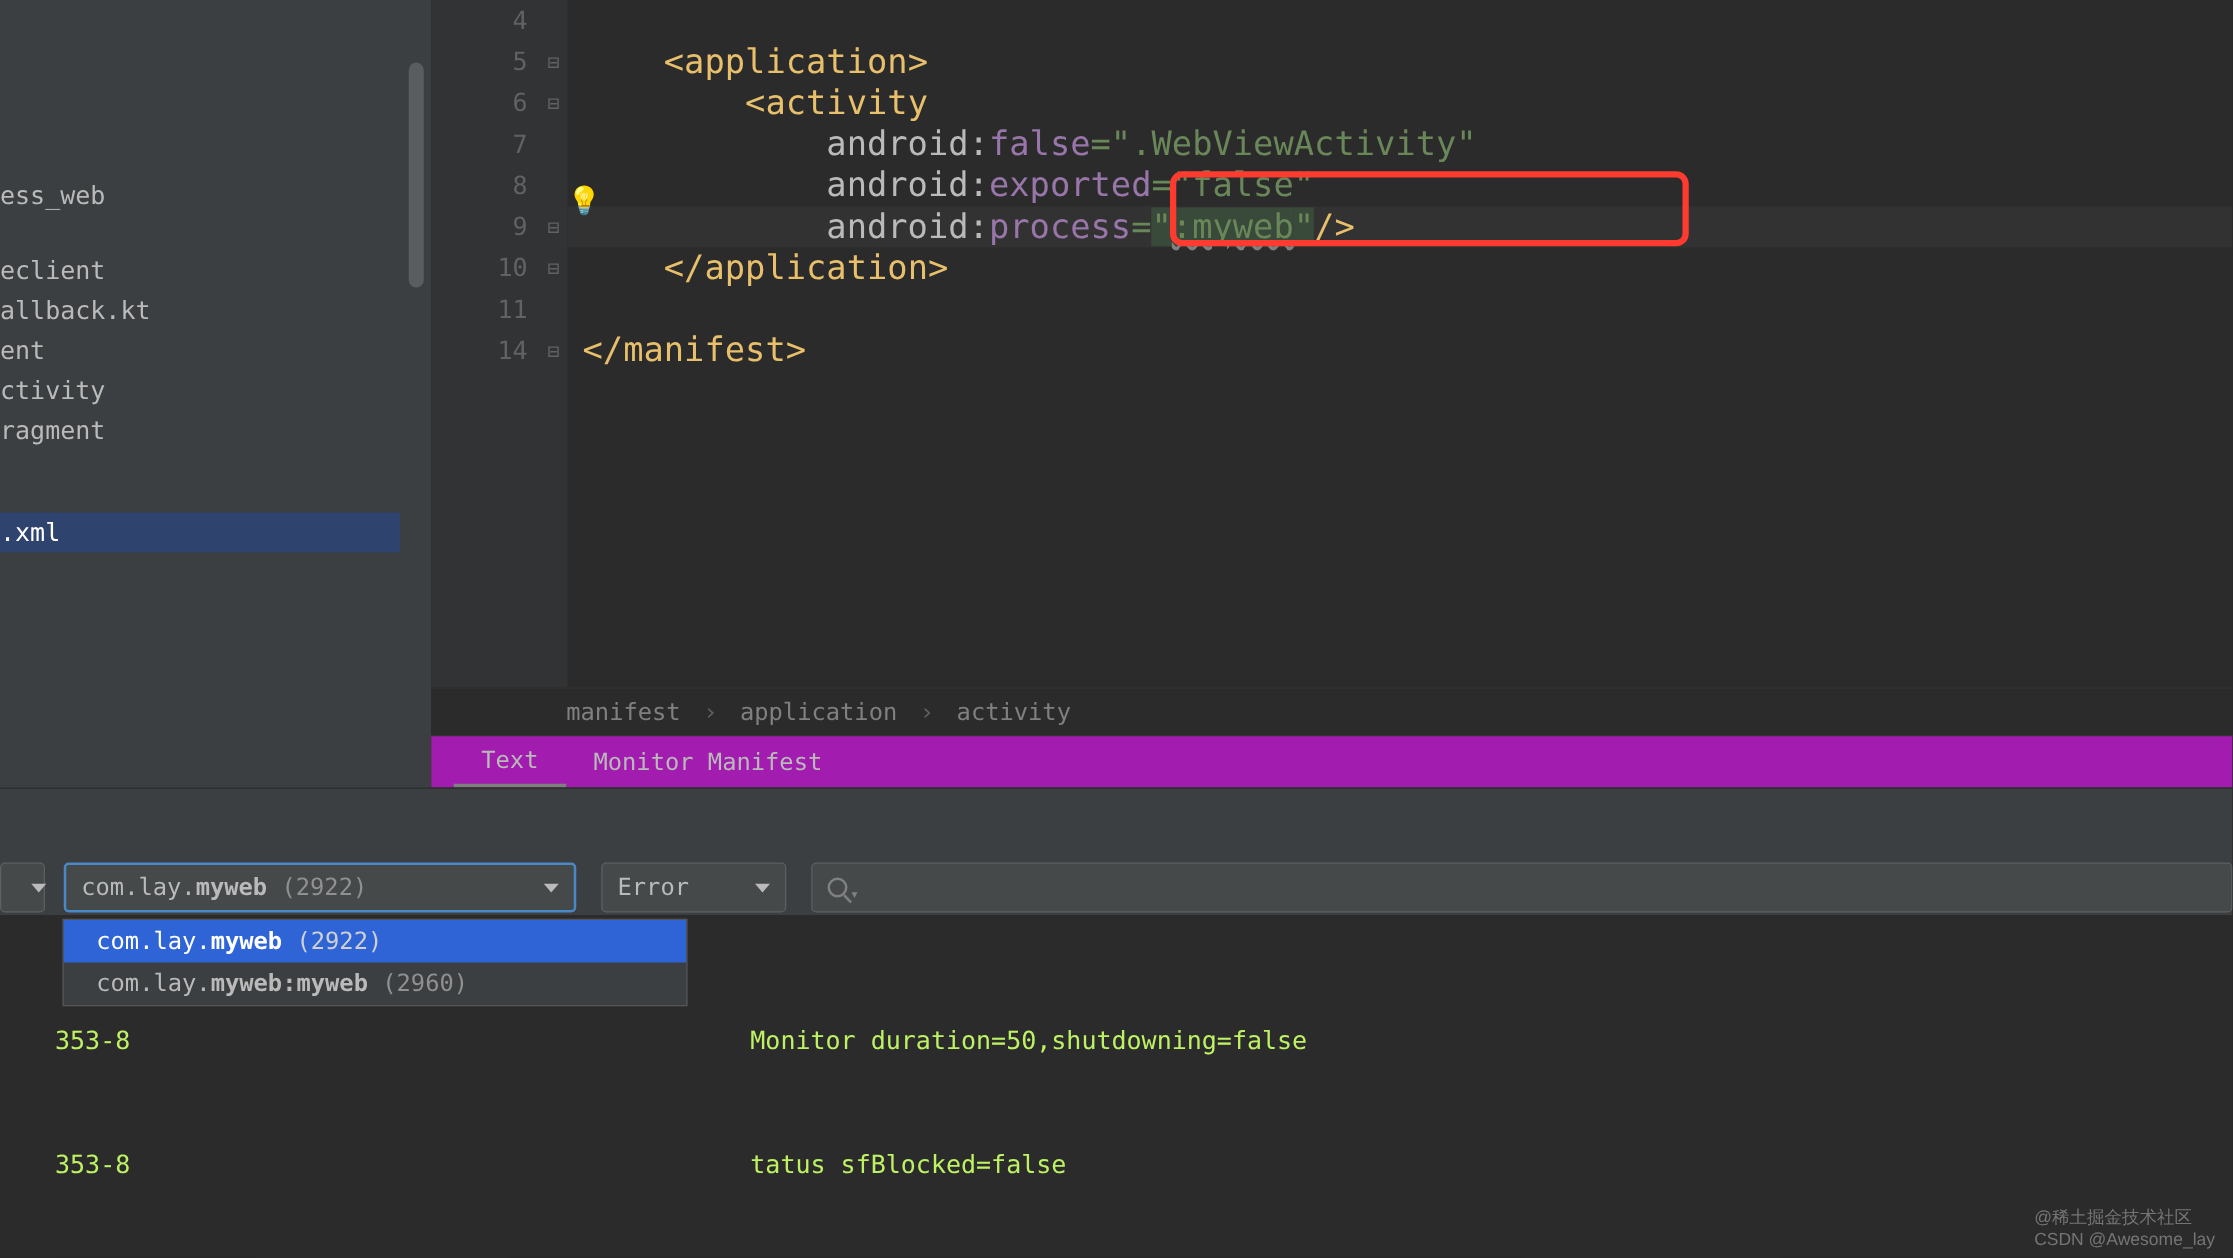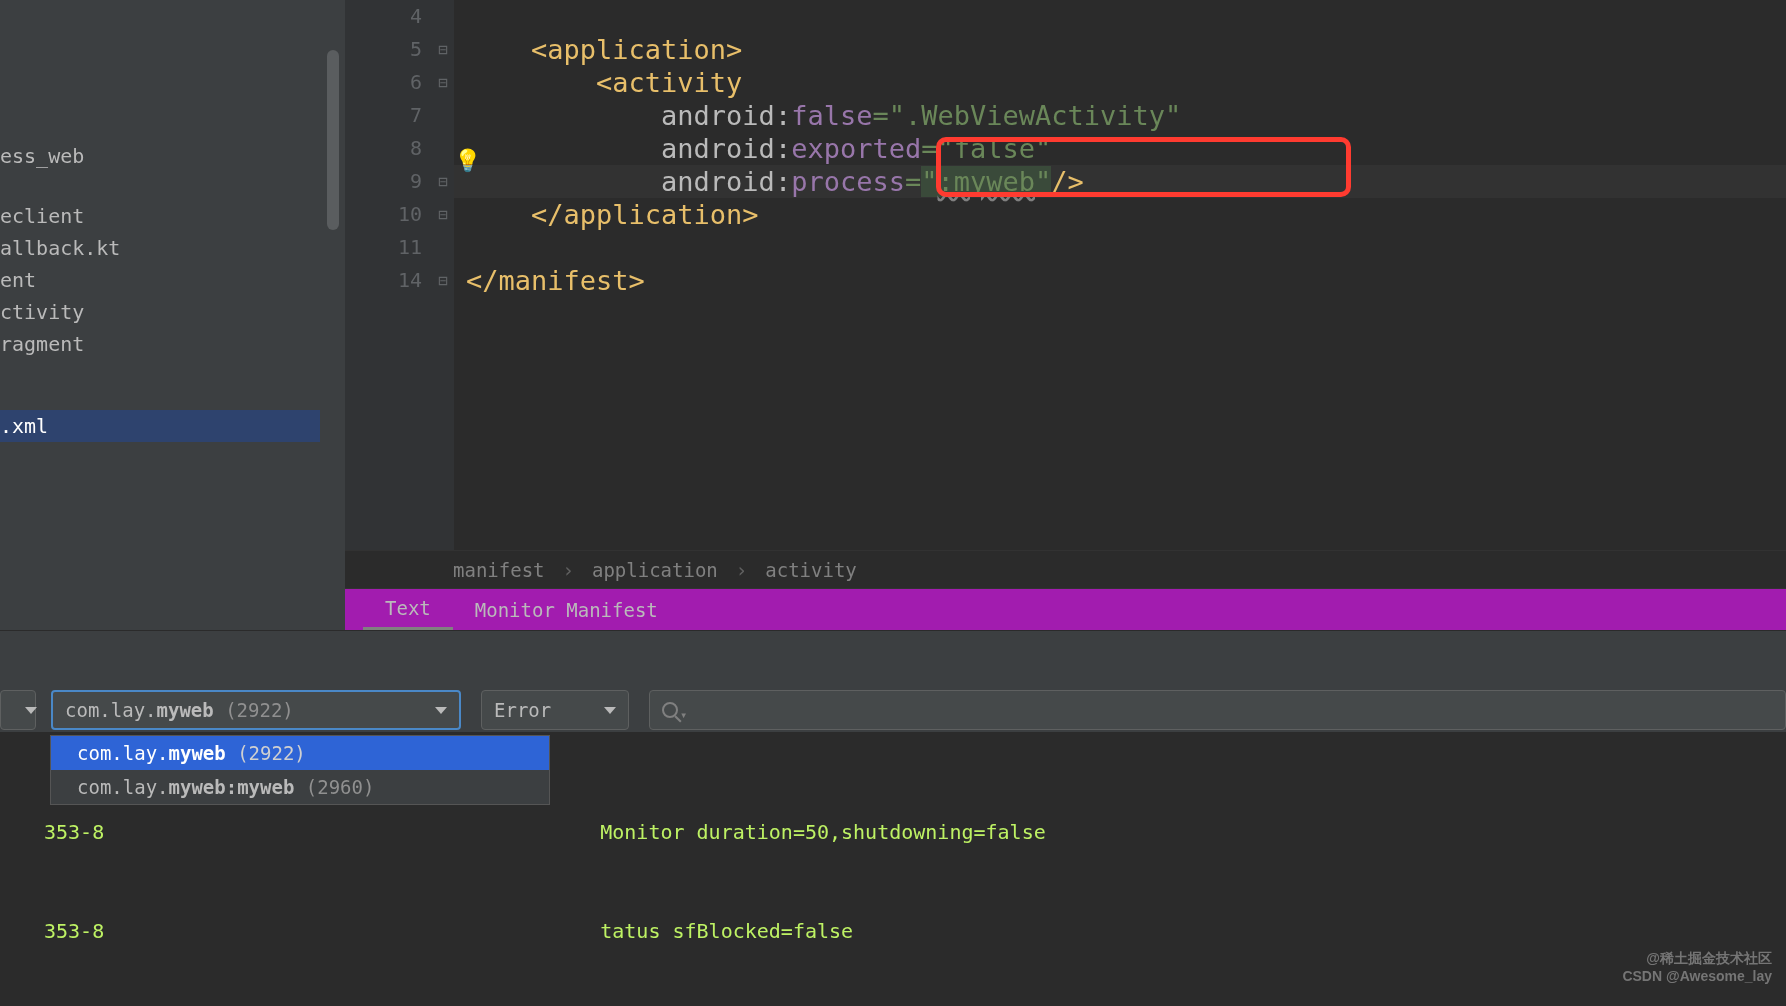--- a/index.html
+++ b/index.html
@@ -269,27 +269,26 @@
       color: #bef264;
       padding-top: 12px;
       white-space: pre;
       margin-left: 44px;
     }
     
     
     .watermark {
       position: absolute;
       right: 14px;
-      bottom: 21px;
+      bottom: 6px;
       color: #757575;
       font-size: 14px;
-      text-align: right;
+      text-align: left;
       line-height: 18px;
       font-family: sans-serif;
-      font-weight: bold;
     }
   </style>
 </head>
 <body>
 
 <div class="sidebar">
   <div class="sidebar-scrollbar"></div>
   <div style="height: 140px;"></div>
   <div class="tree-item">ess_web</div>
   <div style="height: 28px;"></div>

